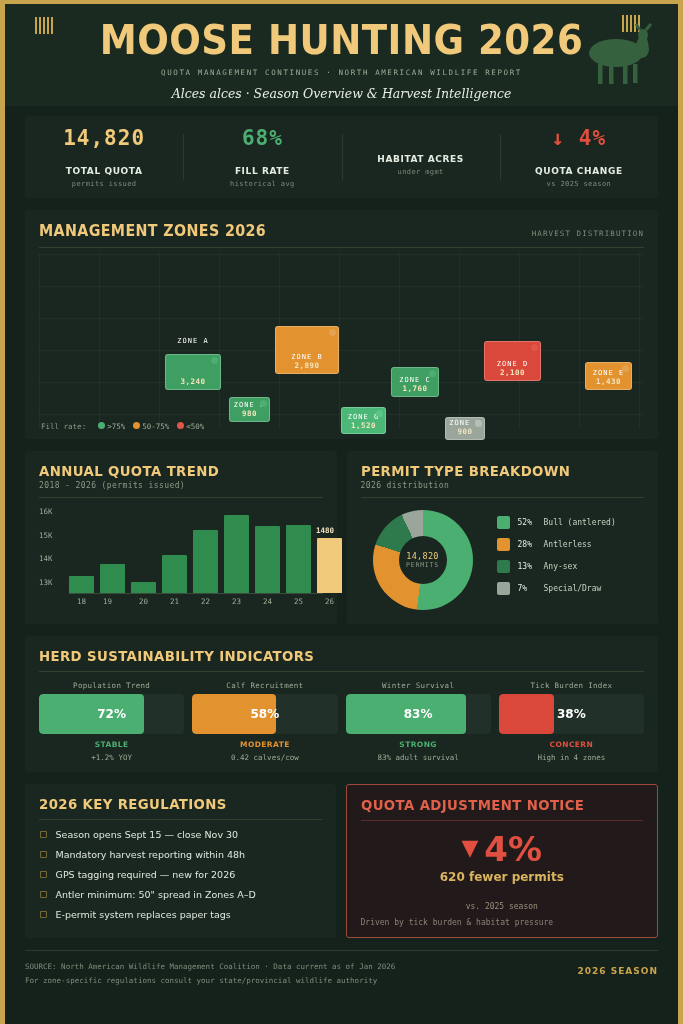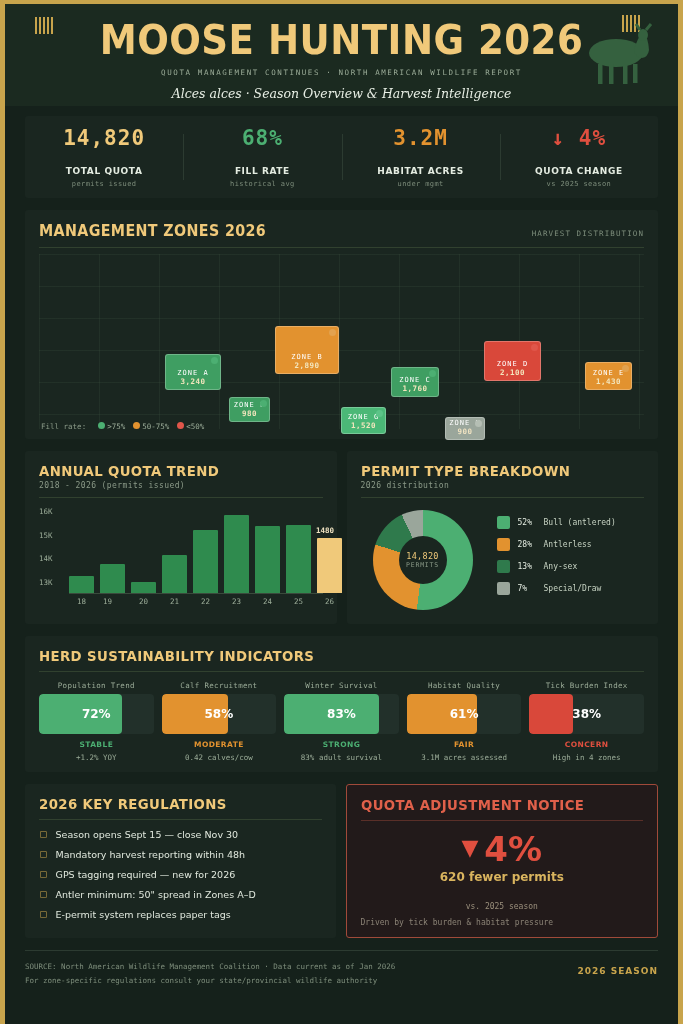--- a/index.html
+++ b/index.html
@@ -229,41 +229,40 @@
           <div class="big" style="color:#f0c97a">14,820</div>
           <div class="lbl">TOTAL QUOTA</div>
           <div class="sub">permits issued</div>
         </div>
         <div class="stat">
           <div class="big" style="color:#4caf72">68%</div>
           <div class="lbl">FILL RATE</div>
           <div class="sub">historical avg</div>
         </div>
         <div class="stat">
-          <div class="big" style="color:#e2922f">3.2M</div>
           <div class="lbl">HABITAT ACRES</div>
           <div class="sub">under mgmt</div>
         </div>
         <div class="stat">
           <div class="big" style="color:#e04f3f">↓ 4%</div>
           <div class="lbl">QUOTA CHANGE</div>
           <div class="sub">vs 2025 season</div>
         </div>
       </div>
 
   <div class="panel">
     <div class="panel-head">
       <div class="panel-title">MANAGEMENT ZONES 2026</div>
       <div class="panel-tag">HARVEST DISTRIBUTION</div>
     </div>
     <div class="panel-rule"></div>
     <div class="map">
       <div class="grid"></div>
       <div id="zones">
-            <div class="zone" style="left: 126px; top: 100px; width: 56px; height: 36px; background: rgb(63, 158, 98); border: 1px solid rgba(255, 255, 255, 0.25);">
+            <div class="zone" style="left: 126px; top: 100px; width: 56px; height: 36px; background: rgb(63, 158, 98); border: 1px solid rgba(255, 255, 255, 0.25); gap: 32px;">
               <span class="dot" style="background:#4caf72"></span>
               <span class="zname">ZONE A</span>
               <span class="zval" style="color:#f3e6bd">3,240</span>
             </div>
             <div class="zone" style="left: 236px; top: 72px; width: 64px; height: 48px; background: rgb(226, 146, 47); border: 1px solid rgba(255, 255, 255, 0.25);">
               <span class="dot" style="background:#e2a24f"></span>
               <span class="zname">ZONE B</span>
               <span class="zval" style="color:#f3e6bd">2,890</span>
             </div>
             <div class="zone" style="left: 352px; top: 113px; width: 48px; height: 30px; background: rgb(63, 158, 98); border: 1px solid rgba(255, 255, 255, 0.25);">
@@ -404,29 +403,20 @@
             <div class="dt">0.42 calves/cow</div>
           </div>
           <div class="ind">
             <div class="it">Winter Survival</div>
             <div class="track">
               <div class="fill" style="width:83%;background:#4caf72"></div>
               <div class="pv">83%</div>
             </div>
             <div class="st" style="color:#4caf72">STRONG</div>
             <div class="dt">83% adult survival</div>
-          </div>
-          <div class="ind">
-            <div class="it">Habitat Quality</div>
-            <div class="track">
-              <div class="fill" style="width:61%;background:#e2922f"></div>
-              <div class="pv">61%</div>
-            </div>
-            <div class="st" style="color:#e2922f">FAIR</div>
-            <div class="dt">3.1M acres assessed</div>
           </div>
           <div class="ind">
             <div class="it">Tick Burden Index</div>
             <div class="track">
               <div class="fill" style="width:38%;background:#d9483a"></div>
               <div class="pv">38%</div>
             </div>
             <div class="st" style="color:#e04f3f">CONCERN</div>
             <div class="dt">High in 4 zones</div>
           </div>

